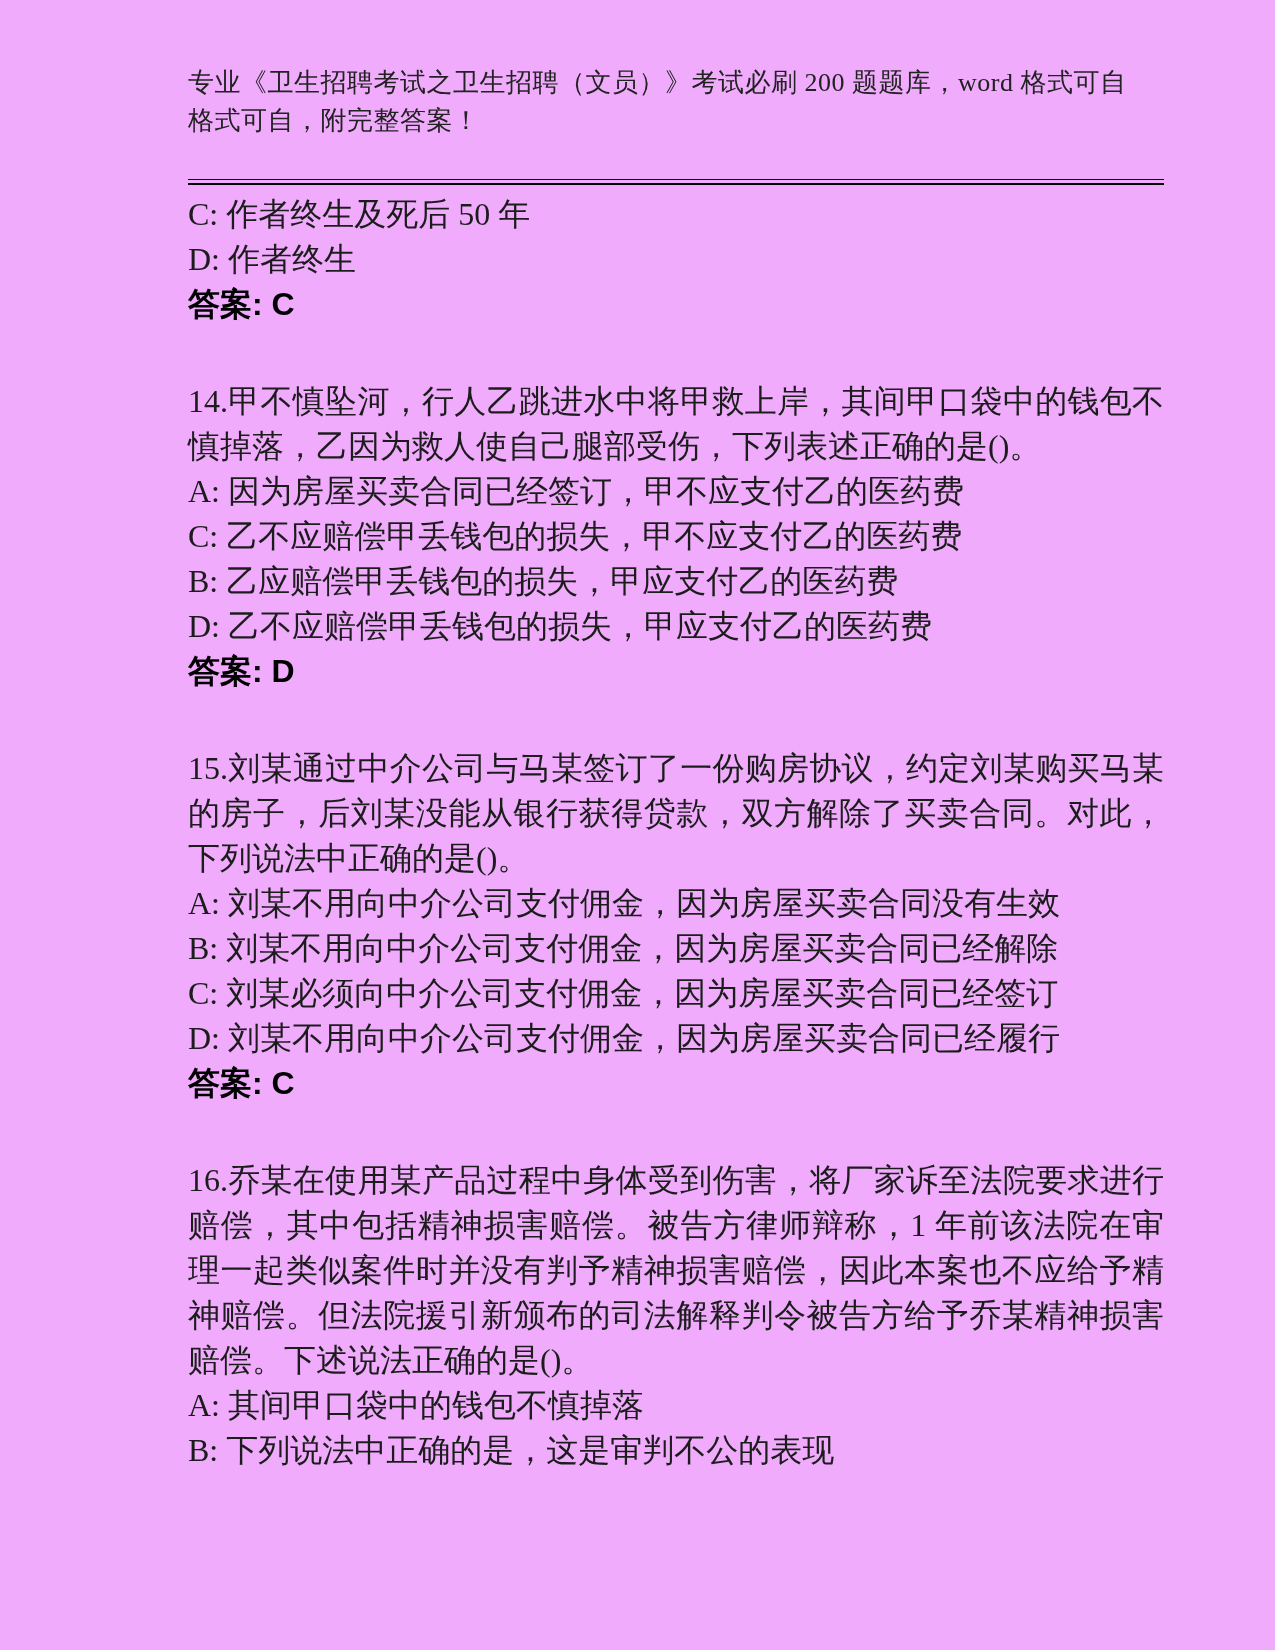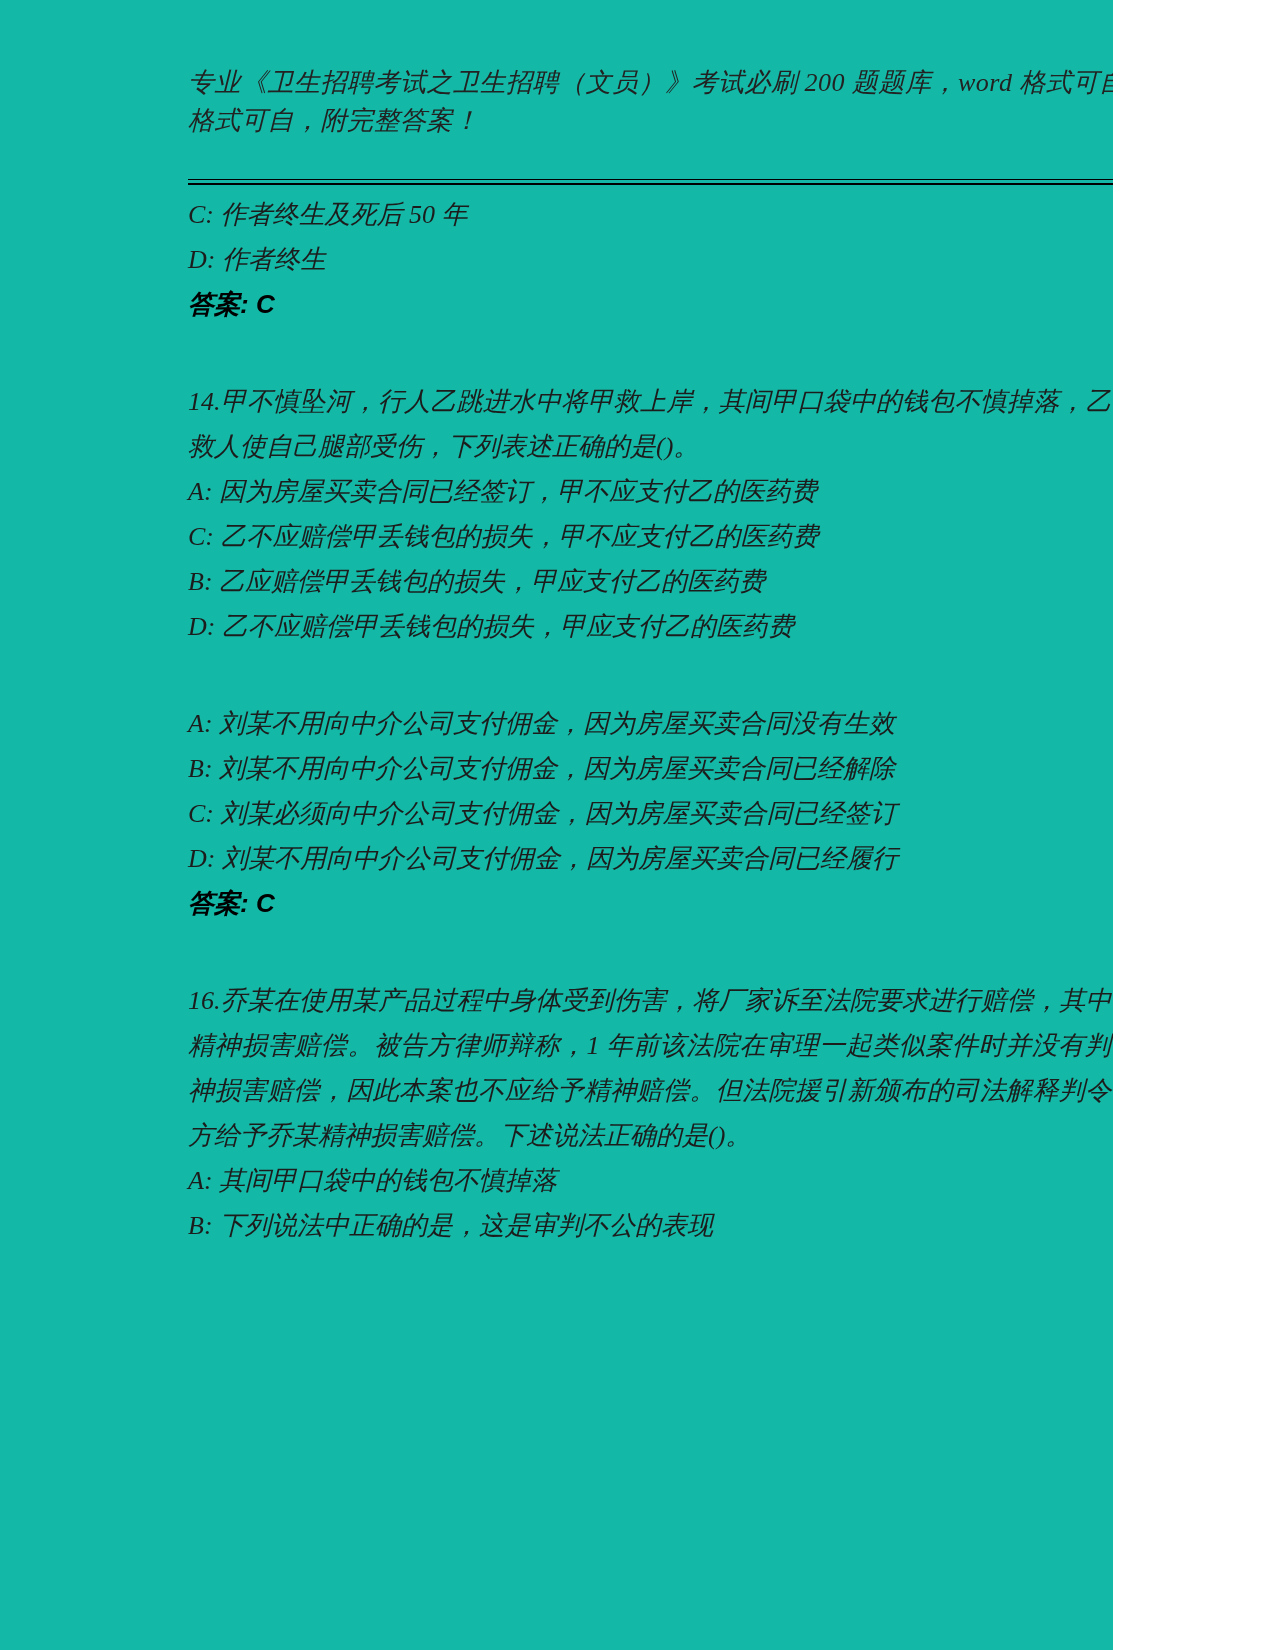--- a/index.html
+++ b/index.html
@@ -2,27 +2,26 @@
 <html><head>
 <meta charset="utf-8">
 <style>
   html, body {
     margin: 0;
     padding: 0;
     background: #ffffff;
   }
   .page {
     position: relative;
-    width: 1113px;
+    width: 1275px;
     height: 1650px;
-    background: #14b8a6;
+    background: #f0abfc;
     overflow: hidden;
     font-family: "Liberation Serif", serif;
     color: #1c1c1c;
-    font-style: italic;
   }
   .header {
     position: absolute;
     left: 188px;
     top: 64px;
     width: 976px;
   }
   .header-line {
     font-size: 26px;
     line-height: 38px;
@@ -39,21 +38,21 @@
     height: 6px;
     box-sizing: border-box;
     border-top: 1px solid #000000;
     border-bottom: 2px solid #000000;
   }
   .content {
     position: absolute;
     left: 188px;
     top: 192px;
     width: 976px;
-    font-size: 26px;
+    font-size: 32px;
     line-height: 45px;
     text-align: justify;
   }
   .block {
     margin-bottom: 52px;
   }
   .line {
     display: block;
   }
   .stem {
@@ -84,23 +83,25 @@
       <div class="line option">D: 作者终生</div>
       <div class="line answer">答案: C</div>
     </div>
 
     <div class="block">
       <div class="line stem">14.甲不慎坠河，行人乙跳进水中将甲救上岸，其间甲口袋中的钱包不慎掉落，乙因为救人使自己腿部受伤，下列表述正确的是()。</div>
       <div class="line option">A: 因为房屋买卖合同已经签订，甲不应支付乙的医药费</div>
       <div class="line option">C: 乙不应赔偿甲丢钱包的损失，甲不应支付乙的医药费</div>
       <div class="line option">B: 乙应赔偿甲丢钱包的损失，甲应支付乙的医药费</div>
       <div class="line option">D: 乙不应赔偿甲丢钱包的损失，甲应支付乙的医药费</div>
+      <div class="line answer">答案: D</div>
     </div>
 
     <div class="block">
+      <div class="line stem">15.刘某通过中介公司与马某签订了一份购房协议，约定刘某购买马某的房子，后刘某没能从银行获得贷款，双方解除了买卖合同。对此，下列说法中正确的是()。</div>
       <div class="line option">A: 刘某不用向中介公司支付佣金，因为房屋买卖合同没有生效</div>
       <div class="line option">B: 刘某不用向中介公司支付佣金，因为房屋买卖合同已经解除</div>
       <div class="line option">C: 刘某必须向中介公司支付佣金，因为房屋买卖合同已经签订</div>
       <div class="line option">D: 刘某不用向中介公司支付佣金，因为房屋买卖合同已经履行</div>
       <div class="line answer">答案: C</div>
     </div>
 
     <div class="block">
       <div class="line stem">16.乔某在使用某产品过程中身体受到伤害，将厂家诉至法院要求进行赔偿，其中包括精神损害赔偿。被告方律师辩称，1 年前该法院在审理一起类似案件时并没有判予精神损害赔偿，因此本案也不应给予精神赔偿。但法院援引新颁布的司法解释判令被告方给予乔某精神损害赔偿。下述说法正确的是()。</div>
       <div class="line option">A: 其间甲口袋中的钱包不慎掉落</div>

